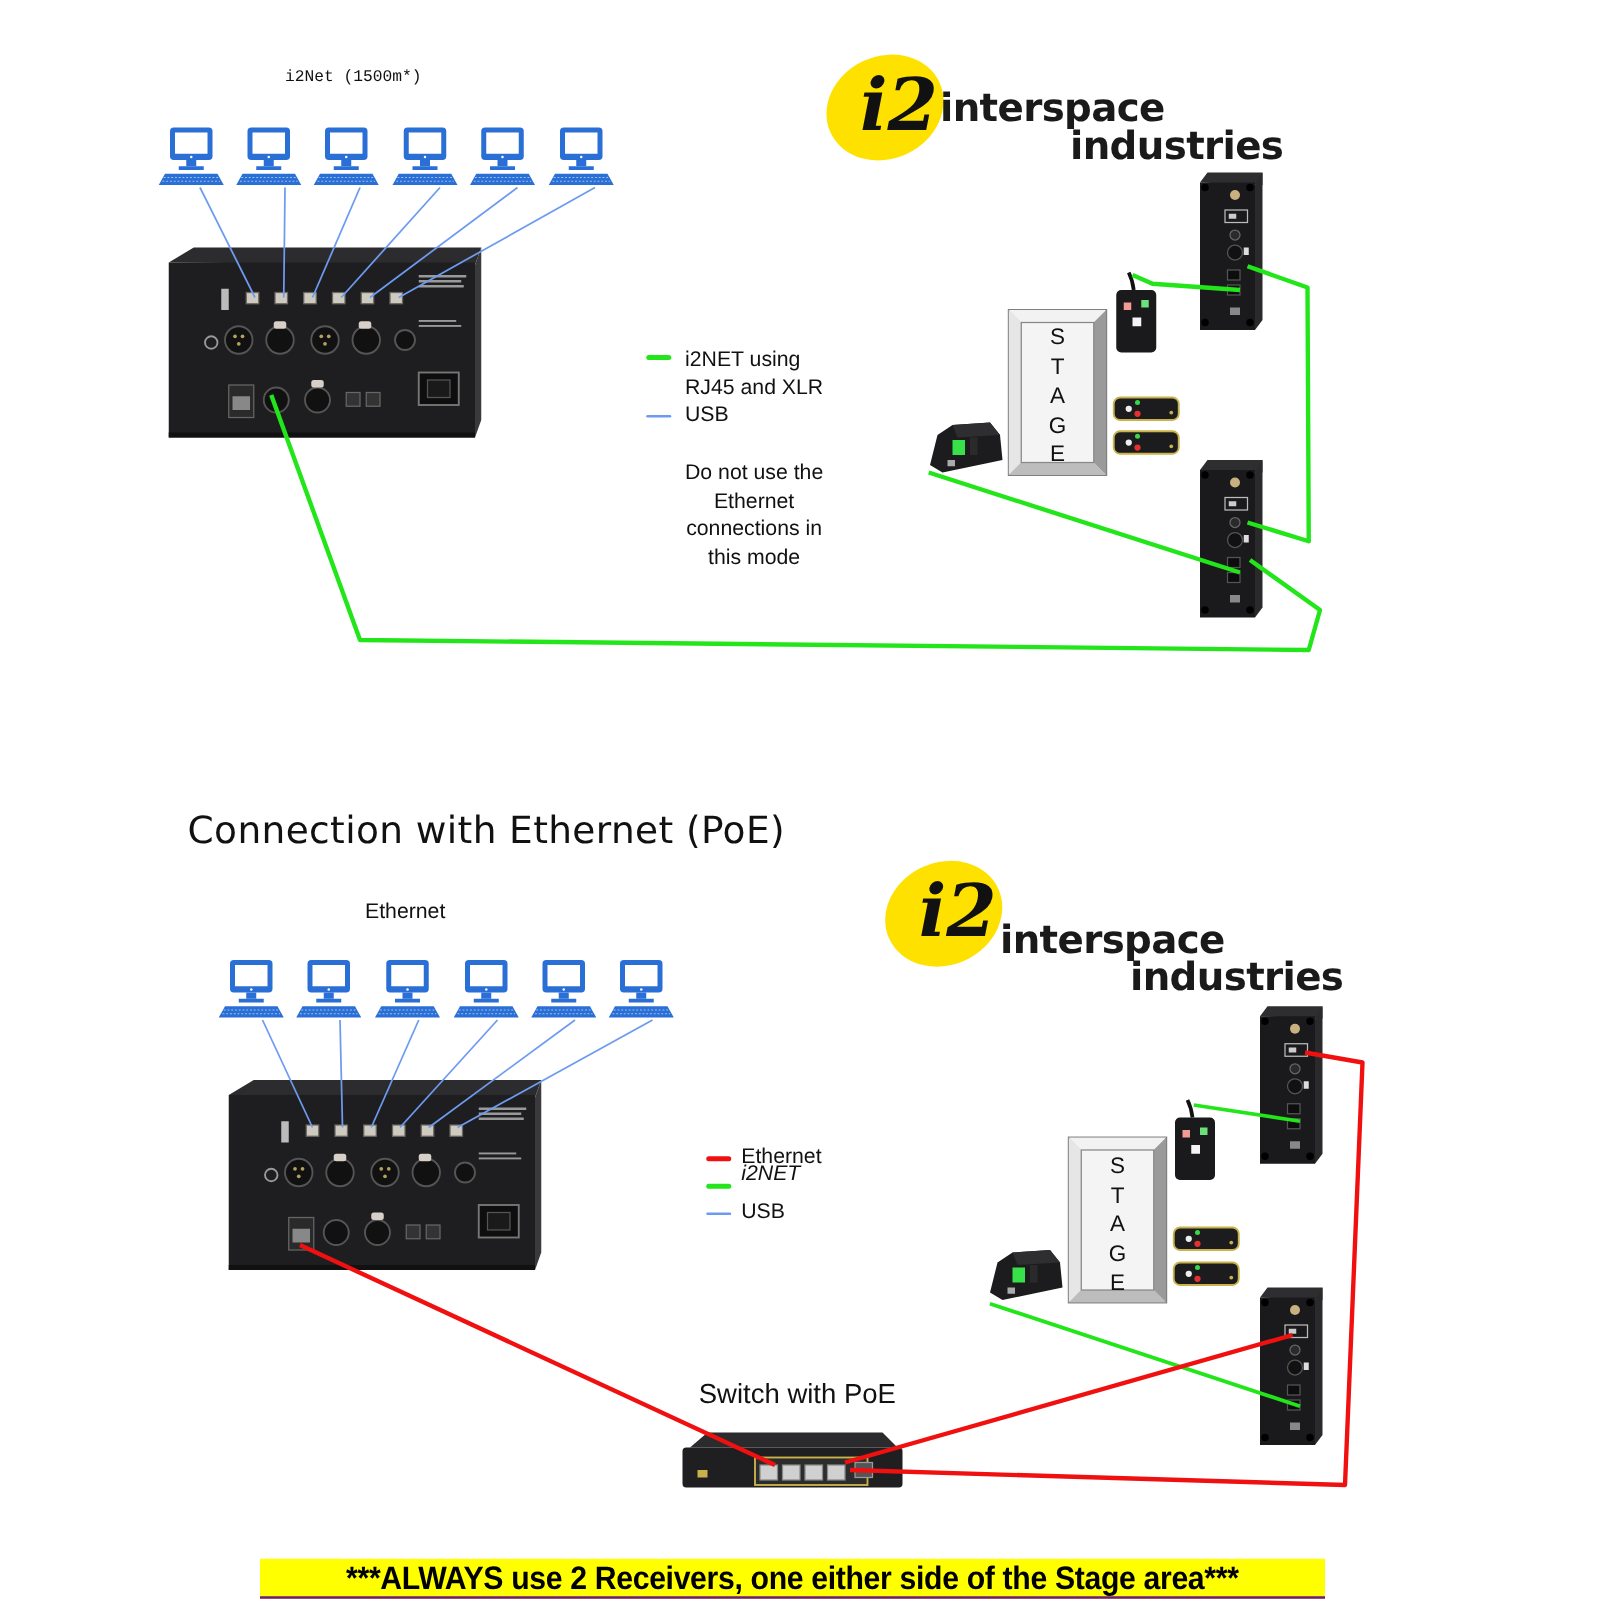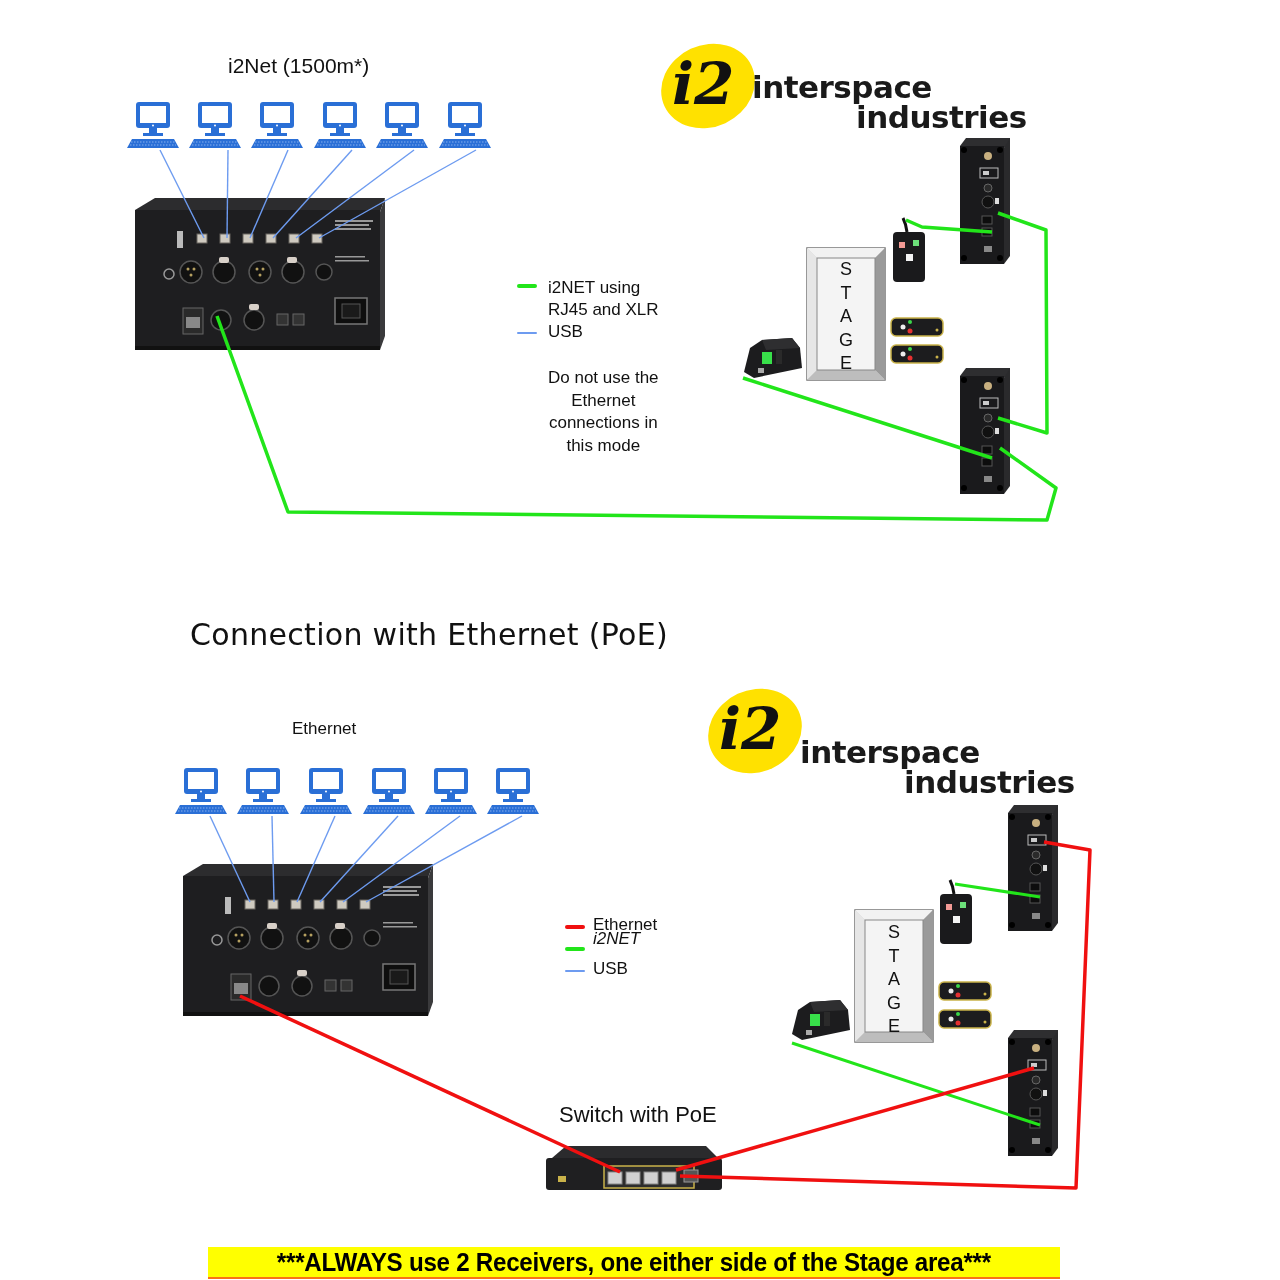--- a/index.html
+++ b/index.html
@@ -5,29 +5,29 @@
   html, body { margin:0; padding:0; background:#ffffff; }
   body { width:1280px; height:1280px; position:relative; overflow:hidden; font-family:"Liberation Sans", sans-serif; color:#111; }
   .abs { position:absolute; }
   .lbl { font-family:"Liberation Sans", sans-serif; color:#111; white-space:nowrap; }
   .legend-line { position:absolute; font-size:17px; line-height:22px;text-align:right; }
   .legend-swatch { position:absolute; height:4px; border-radius:2px; }
   .swatch-thin { height:1.5px; }
   .note { font-size:17px; line-height:22.5px;text-align:center; }
   .title { font-family:"DejaVu Sans", sans-serif; font-size:30px; letter-spacing:0.3px; }
   .logo-ellipse { position:absolute; background:#ffe100; border-radius:50%; transform:rotate(-25deg); }
-  .logo-mark { position:absolute; font-family:"DejaVu Serif", serif; font-style:italic; font-weight:bold; color:#111; }
+  .logo-mark { position:absolute; font-family:"DejaVu Serif", serif; font-style:italic; font-weight:bold; color:#111;margin-left:16px; }
   .logo-text { position:absolute; font-family:"DejaVu Sans", sans-serif; font-weight:bold; color:#1a1a1a; letter-spacing:-0.5px; line-height:1; }
-  .footer-banner { position:absolute; left:208px; top:1247px; width:852px; height:30px; background:#ffff00; border-bottom:2px solid #f97316; text-align:center; font-family:"Liberation Sans", sans-serif; font-weight:bold; font-size:26px; line-height:30px; color:#000; letter-spacing:-0.3px; white-space:nowrap; transform-origin:left top; }
+  .footer-banner { position:absolute; left:208px; top:1247px; width:852px; height:30px; background:#ffff00; border-bottom:2px solid #701a75; text-align:center; font-family:"Liberation Sans", sans-serif; font-weight:bold; font-size:26px; line-height:30px; color:#000; letter-spacing:-0.3px; white-space:nowrap; transform-origin:left top; }
   .footer-banner span { display:inline-block; transform:scaleX(0.93); transform-origin:center; }
 </style>
 </head>
 <body>
 
-<div class="abs lbl" style="left:228px;top:54px;font-size:21px;">i2Net (1500m*)</div>
+<div class="abs lbl" style="left:228px;top:54px;font-size:13px;font-family:Liberation Mono, monospace;">i2Net (1500m*)</div>
 
 <svg class="abs" style="left:0;top:0;" width="1280" height="1280">
   <defs>
     <g id="computer">
       <rect x="8" y="0" width="34" height="26" rx="3" fill="#2a6fd6"></rect>
       <rect x="12" y="4" width="26" height="17" fill="#fff"></rect>
       <circle cx="25" cy="23.5" r="1" fill="#fff"></circle>
       <rect x="21" y="26" width="8" height="5" fill="#2a6fd6"></rect>
       <rect x="15" y="31" width="20" height="3" fill="#2a6fd6"></rect>
       <polygon points="4,37 46,37 51,46 -1,46" fill="#2a6fd6"></polygon>
@@ -245,21 +245,21 @@
 </div>
 
 <div class="abs" style="left:838px;top:258px;width:16px;text-align:center;font-size:18px;line-height:23.5px;">
   <div>S</div>
   <div>T</div>
   <div>A</div>
   <div>G</div>
   <div>E</div>
 </div>
 
-<div class="abs lbl title" style="left:150px;top:617px;margin-left:40px;">Connection with Ethernet (PoE)</div>
+<div class="abs lbl title" style="left:150px;top:647px;">Connection with Ethernet (PoE)</div>
 
 <div class="abs lbl" style="left:292px;top:719px;font-size:17px;">Ethernet</div>
 
 <div>
   <div class="logo-ellipse" style="left:707px;top:690px;width:96px;height:82px;"></div>
   <div class="logo-mark" style="left:719px;top:695px;font-size:58px;">i2</div>
   <div class="logo-text" style="left:800px;top:737px;font-size:31px;">interspace</div>
   <div class="logo-text" style="left:904px;top:767px;font-size:31px;">industries</div>
 </div>
 

